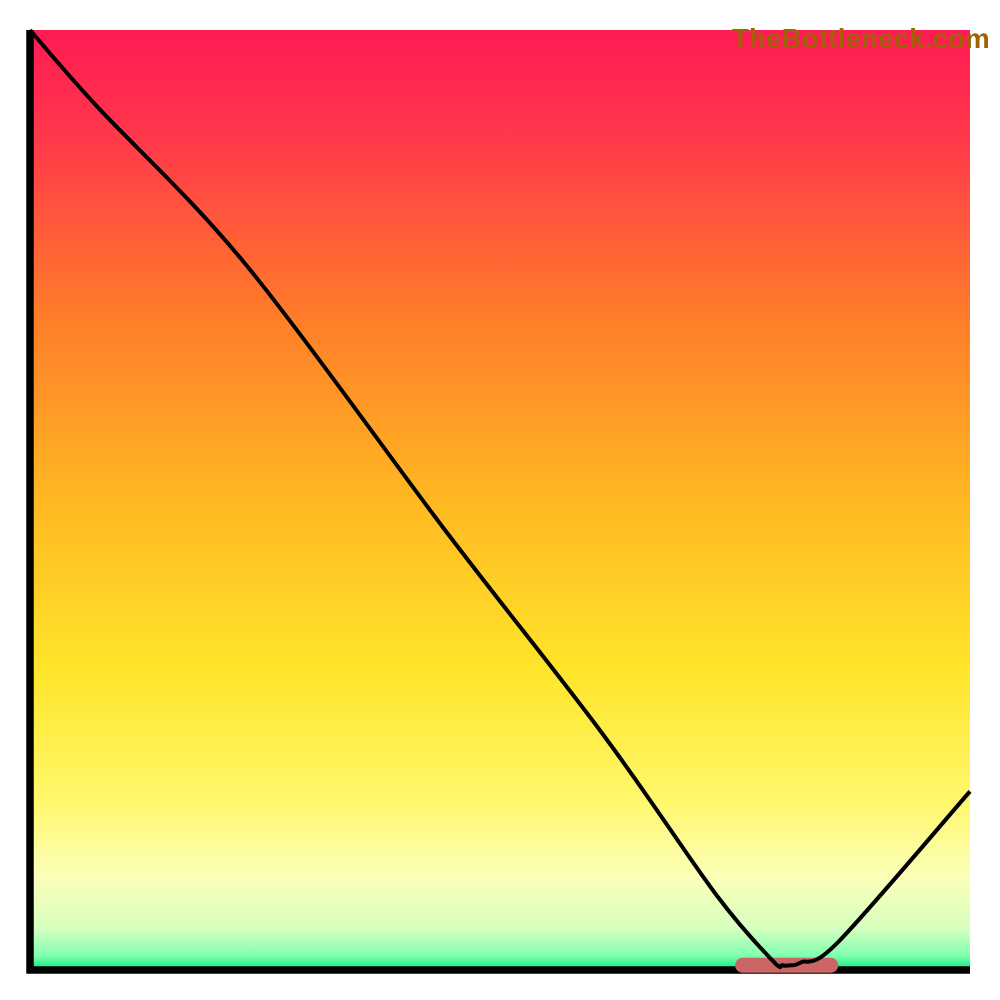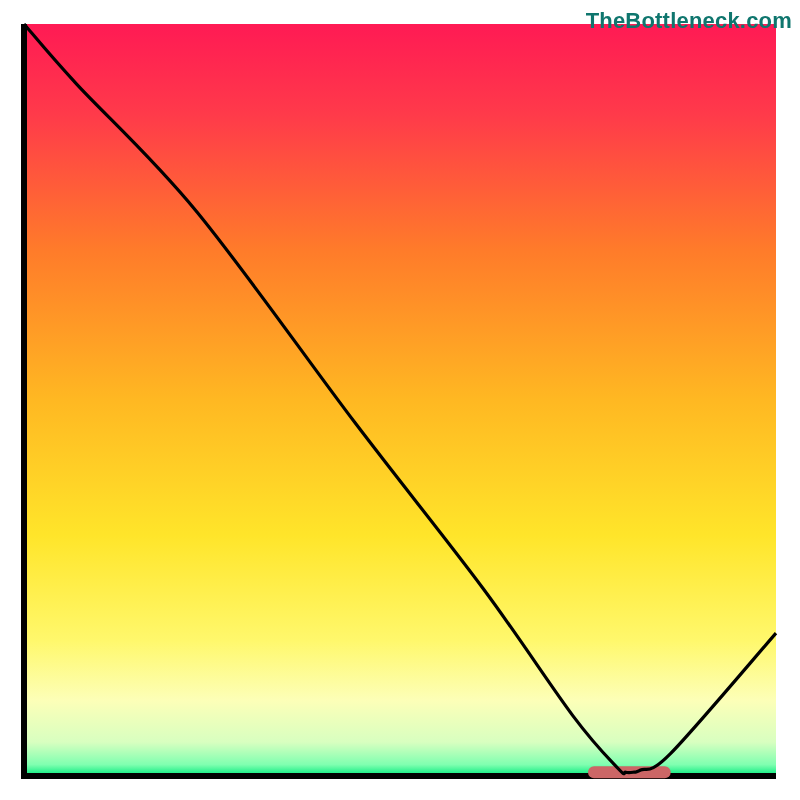--- a/index.html
+++ b/index.html
@@ -11,25 +11,25 @@
     overflow: hidden;
     font-family: Arial, Helvetica, sans-serif;
   }
   .container {
     position: relative;
     width: 800px;
     height: 800px;
   }
   .attribution {
     position: absolute;
-    top: 8px;
+    top: 18px;
     right: 8px;
     font-size: 22px;
     font-weight: bold;
-    color: #0f766e;
+    color: #a16207;
     letter-spacing: 0.2px;
     z-index: 10;
   }
   svg.chart {
     position: absolute;
     inset: 0;
     width: 800px;
     height: 800px;
   }
 </style>

